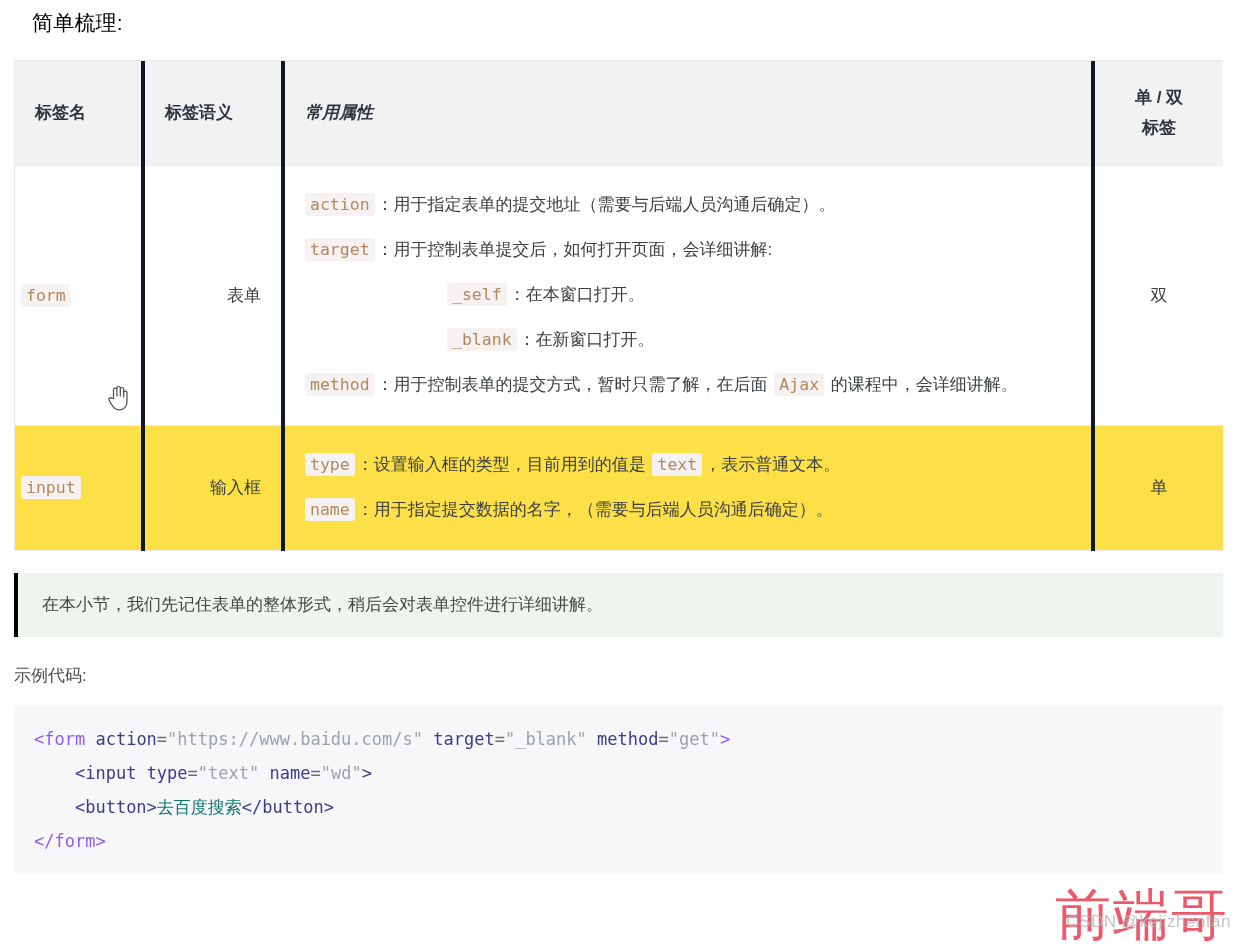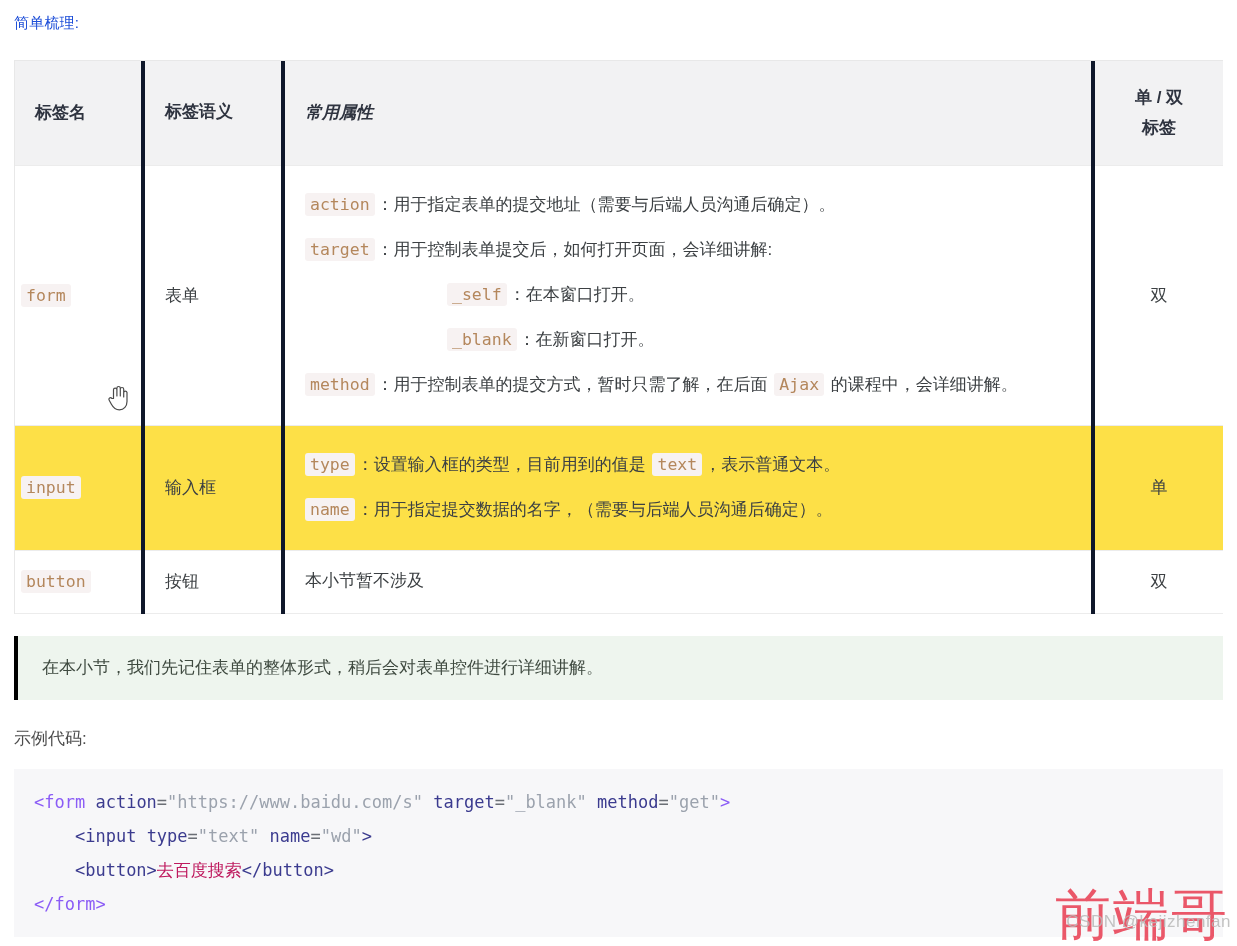--- a/index.html
+++ b/index.html
@@ -12,26 +12,27 @@
   }
   .page {
     position: relative;
     width: 1237px; height: 946px;
     background: #ffffff;
     padding: 0 14px;
   }
 
   
   .lead {
-    font-size: 15px;
-    color: #1d4ed8;
+    font-size: 21px;
+    color: #000000;
     line-height: 24px;
     padding-top: 11px;
     padding-left: 0px;
     letter-spacing: 0.2px;
+    margin-left: 18px;
   }
 
   
   .tbl-wrap {
     margin-top: 25px;
     width: 1209px;
     border: 1px solid #e8e8e8;
     border-bottom: none;
     background: #fff;
   }
@@ -51,29 +52,29 @@
     background: #f2f2f3;
     color: #2f3440;
     font-size: 17px;
     font-weight: bold;
     height: 104px;
     padding: 0 20px;
     text-align: left;
     line-height: 30px;
   }
   th.col-name   { width: 128px; }
-  th.col-sem    { width: 140px; font-family: Liberation Mono, monospace; }
+  th.col-sem    { width: 140px; }
   th.col-attr   { width: 810px; font-style: italic; }
   th.col-pair   { width: 130px; text-align: center; padding: 0 10px; }
 
   tbody td { background: #ffffff; }
   tbody tr.alt td { background: #fde047; }
 
   td.c-tag  { padding: 10px 6px; }
-  td.c-sem  { font-size: 17px; color: #3c4043; padding: 10px 20px; }
+  td.c-sem  { font-size: 17px; color: #3c4043; padding: 10px 20px; text-align: right; }
   td.c-attr { padding: 16px 20px 18px 20px; }
   td.c-pair { text-align: center; font-size: 17px; color: #3c4043; }
 
   code.inline {
     font-family: "DejaVu Sans Mono", "Liberation Mono", monospace;
     font-size: 16.5px;
     color: #b4875c;
     background: #f7f2f2;
     padding: 2px 5px;
     border-radius: 3px;
@@ -119,21 +120,21 @@
     line-height: 34px;
     white-space: pre;
     color: #5a5f66;
     overflow: hidden;
   }
   .tok-tag-green { color: #8b5cf6; }
   .tok-tag-blue  { color: #3b3b8f; }
   .tok-attr      { color: #3b3b8f; }
   .tok-punct     { color: #6b6f76; }
   .tok-str       { color: #9ba2ad; }
-  .tok-text      { color: #be185d; margin-top: 43px; }
+  .tok-text      { color: #0f766e; margin-top: 43px; }
 
   
   .wm {
     position: absolute;
     right: 8px;
     bottom: 2px;
     text-align: right;
     pointer-events: none;
   }
   .wm-main {
@@ -220,30 +221,20 @@
             <div class="attr-line">
               <code class="inline">type</code><span class="sep">：设置输入框的类型，目前用到的值是 </span><code class="inline">text</code><span class="sep">，表示普通文本。</span>
             </div>
             <div class="attr-line">
               <code class="inline">name</code><span class="sep">：用于指定提交数据的名字，（需要与后端人员沟通后确定）。</span>
             </div>
           </td>
           <td class="c-pair">单</td>
         </tr>
 
-        <tr>
-          <td class="c-tag">
-            <code class="inline">button</code>
-          </td>
-          <td class="c-sem">按钮</td>
-          <td class="c-attr">
-            <div class="attr-line" style="line-height:28px">本小节暂不涉及</div>
-          </td>
-          <td class="c-pair">双</td>
-        </tr>
 
       </tbody>
     </table>
   </div>
 
   <div class="callout">
     <span>在本小节，我们先记住表单的整体形式，稍后会对表单控件进行详细讲解。</span>
   </div>
 
   <div class="ex-label">示例代码:</div>

